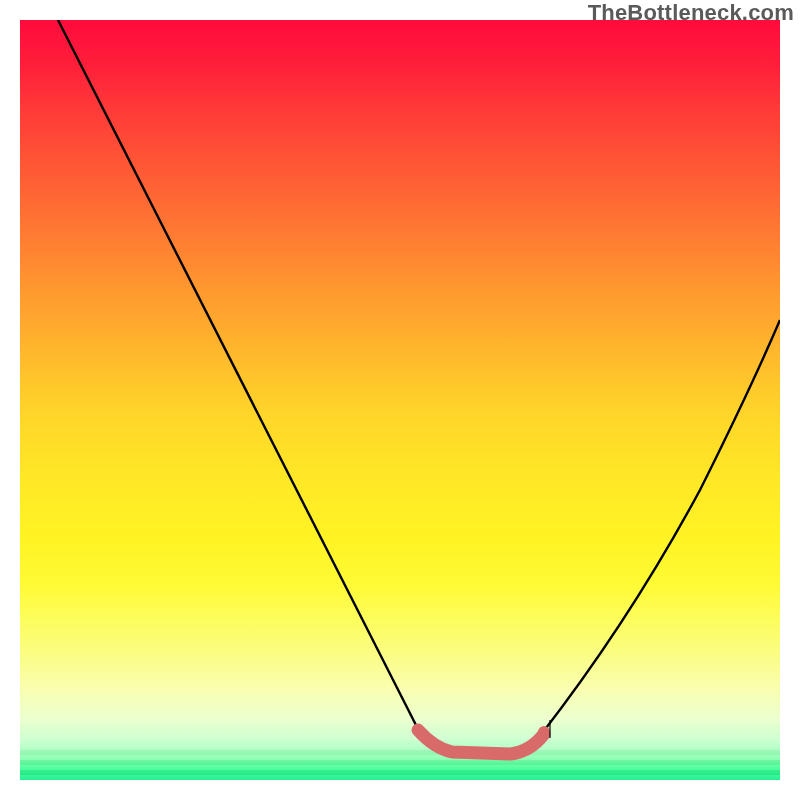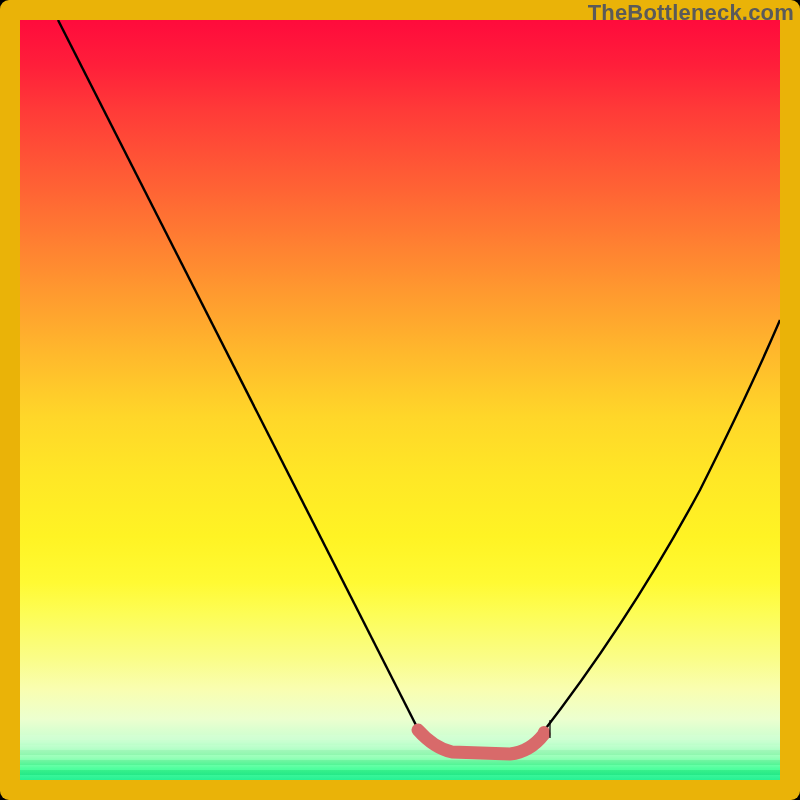--- a/index.html
+++ b/index.html
@@ -8,22 +8,21 @@
     width: 800px;
     height: 800px;
     background: #000;
     overflow: hidden;
     font-family: Arial, Helvetica, sans-serif;
   }
   .frame {
     position: relative;
     width: 800px;
     height: 800px;
-    background: #eab308;
-    border-radius: 9px;
+    background: #ffffff;
   }
   .plot-area {
     position: absolute;
     left: 20px;
     top: 20px;
     width: 760px;
     height: 760px;
     overflow: hidden;
   }
   .gradient {

